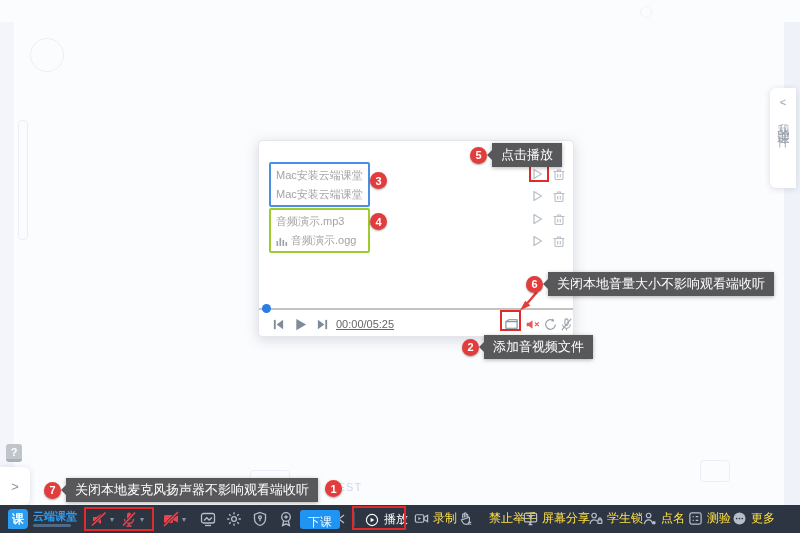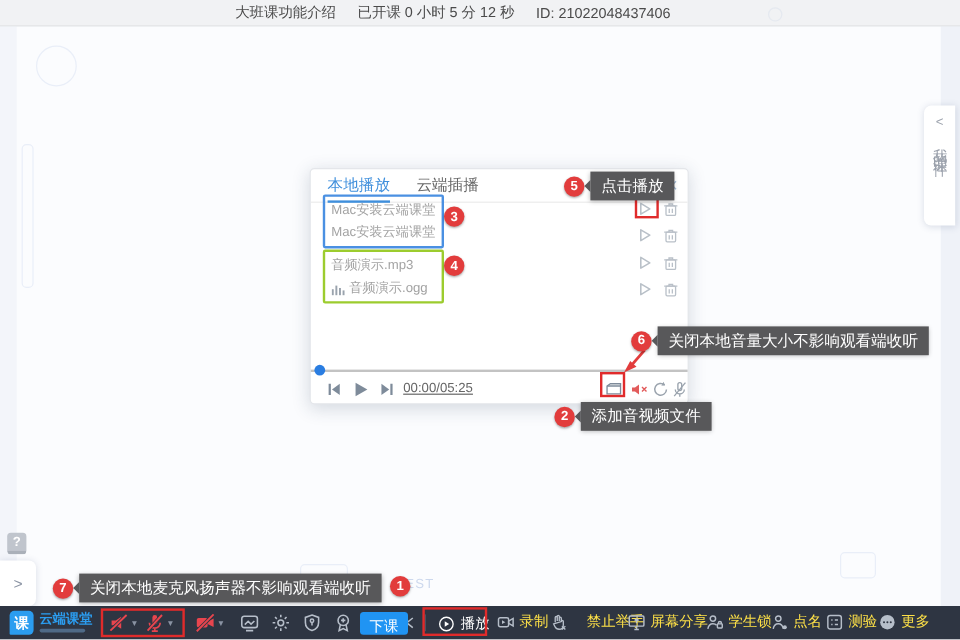--- a/index.html
+++ b/index.html
@@ -71,28 +71,20 @@
   .tb-item { position:absolute; top:5px; display:flex; align-items:center; gap:4px; color:#fde047; font-size:12px; }
   .tb-item svg { flex:0 0 auto; }
 
   svg { display:block; }
 </style>
 </head>
 <body>
 
 <div id="app">
 
-  <div id="topbar">
-    <span class="seg">大班课功能介绍</span>
-    <span class="seg">已开课 0 小时 5 分 12 秒</span>
-    <span class="seg">
-      <span>ID:</span>
-      <span>21022048437406</span>
-    </span>
-  </div>
 
   <div id="strip-left"></div>
   <div id="strip-right"></div>
   <div class="doodle round" style="left:30px;top:38px;width:34px;height:34px;"></div>
   <div class="doodle" style="left:18px;top:120px;width:10px;height:120px;"></div>
   <div class="doodle" style="left:90px;top:480px;width:34px;height:18px;"></div>
   <div class="doodle" style="left:150px;top:484px;width:26px;height:14px;"></div>
   <div class="doodle round" style="left:640px;top:6px;width:12px;height:12px;border-color:rgba(130,158,210,.10);"></div>
   <div class="doodle" style="left:700px;top:460px;width:30px;height:22px;"></div>
   <div class="doodle" style="left:250px;top:470px;width:40px;height:26px;"></div>
@@ -102,28 +94,20 @@
     <span class="chev">&lt;</span>
     <span class="vlabel">我的课件</span>
   </div>
 
   <div id="help-chip">?</div>
   <div id="left-tab">
     <span>&gt;</span>
   </div>
 
   <div id="dialog">
-    <div id="tabbar">
-      <span class="tab active">本地播放</span>
-      <span class="tab idle">云端插播</span>
-      <span id="win-btns">
-        <span id="win-min">—</span>
-        <span id="win-close">×</span>
-      </span>
-    </div>
 
     <div id="video-box" class="file-box">
       <div class="file-row">
         <span>Mac安装云端课堂.mp4</span>
       </div>
       <div class="file-row">
         <span>Mac安装云端课堂.webm</span>
       </div>
     </div>
 

